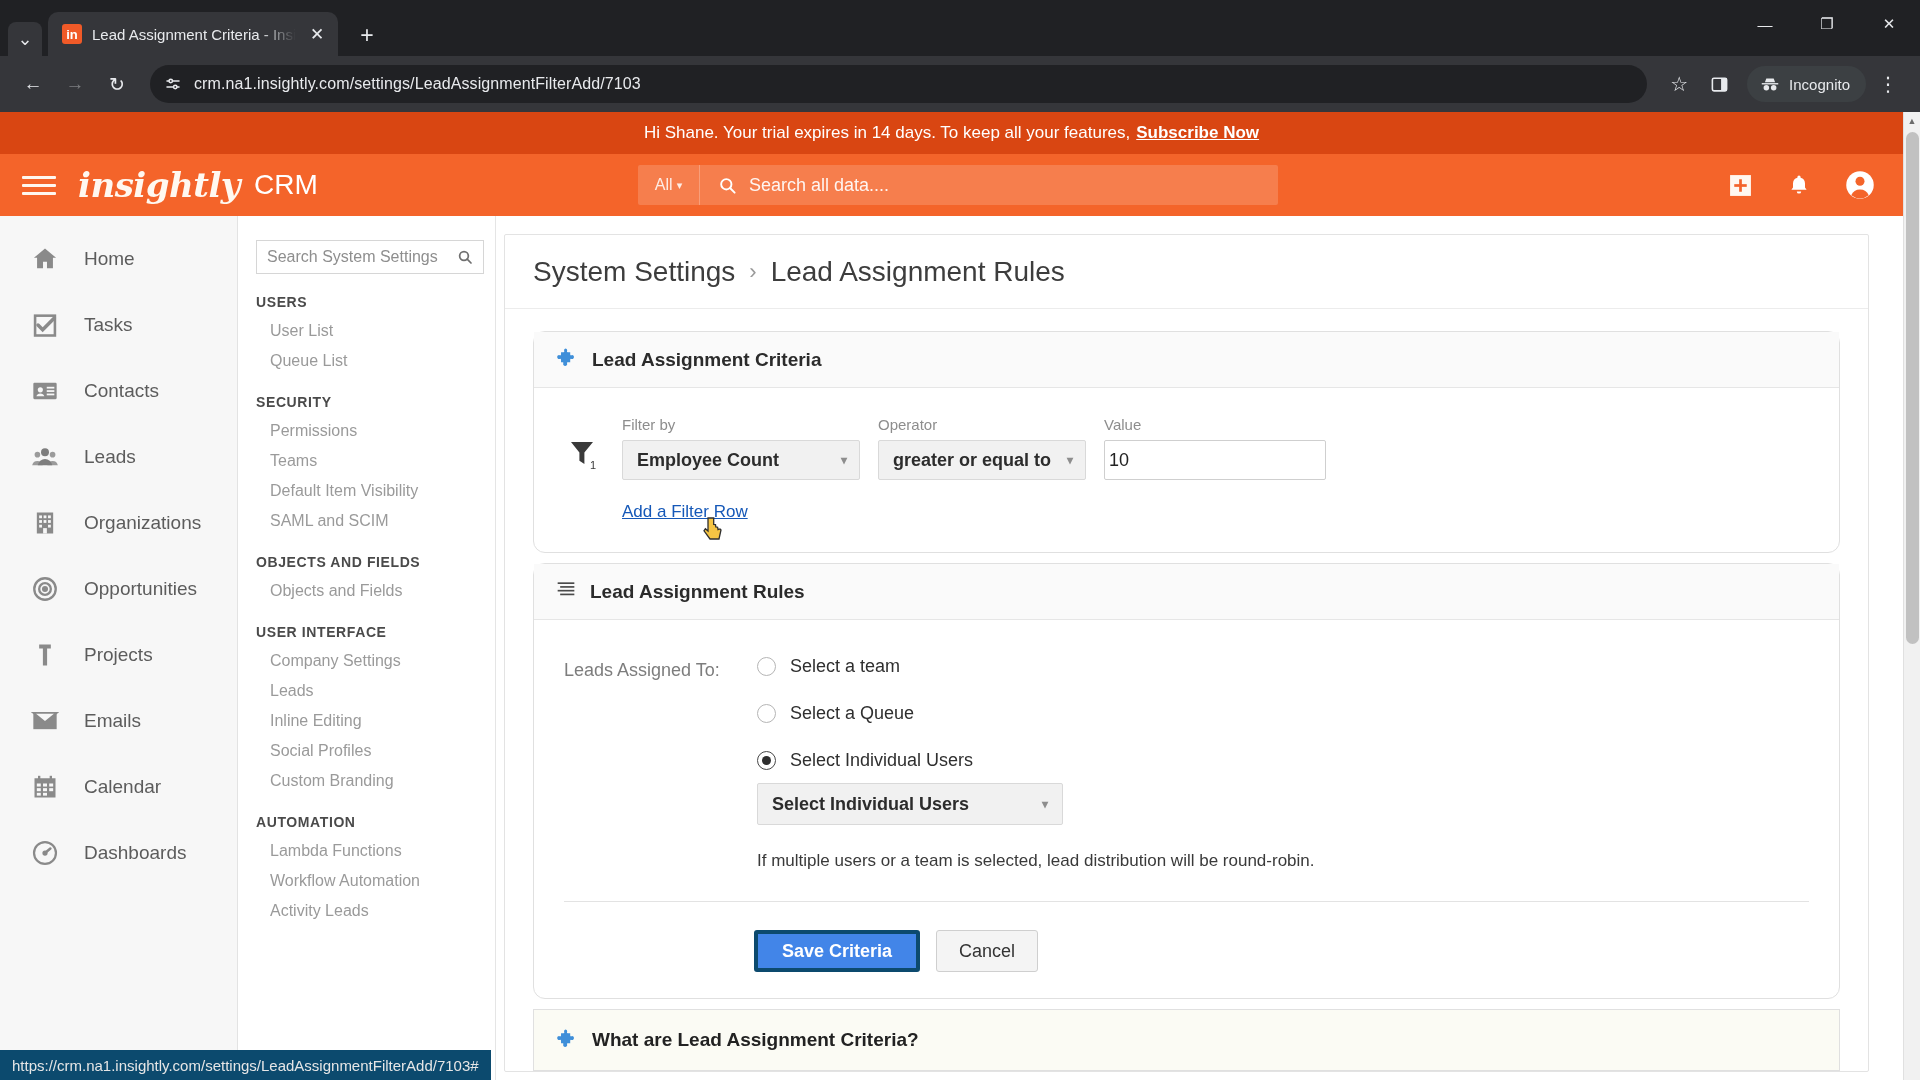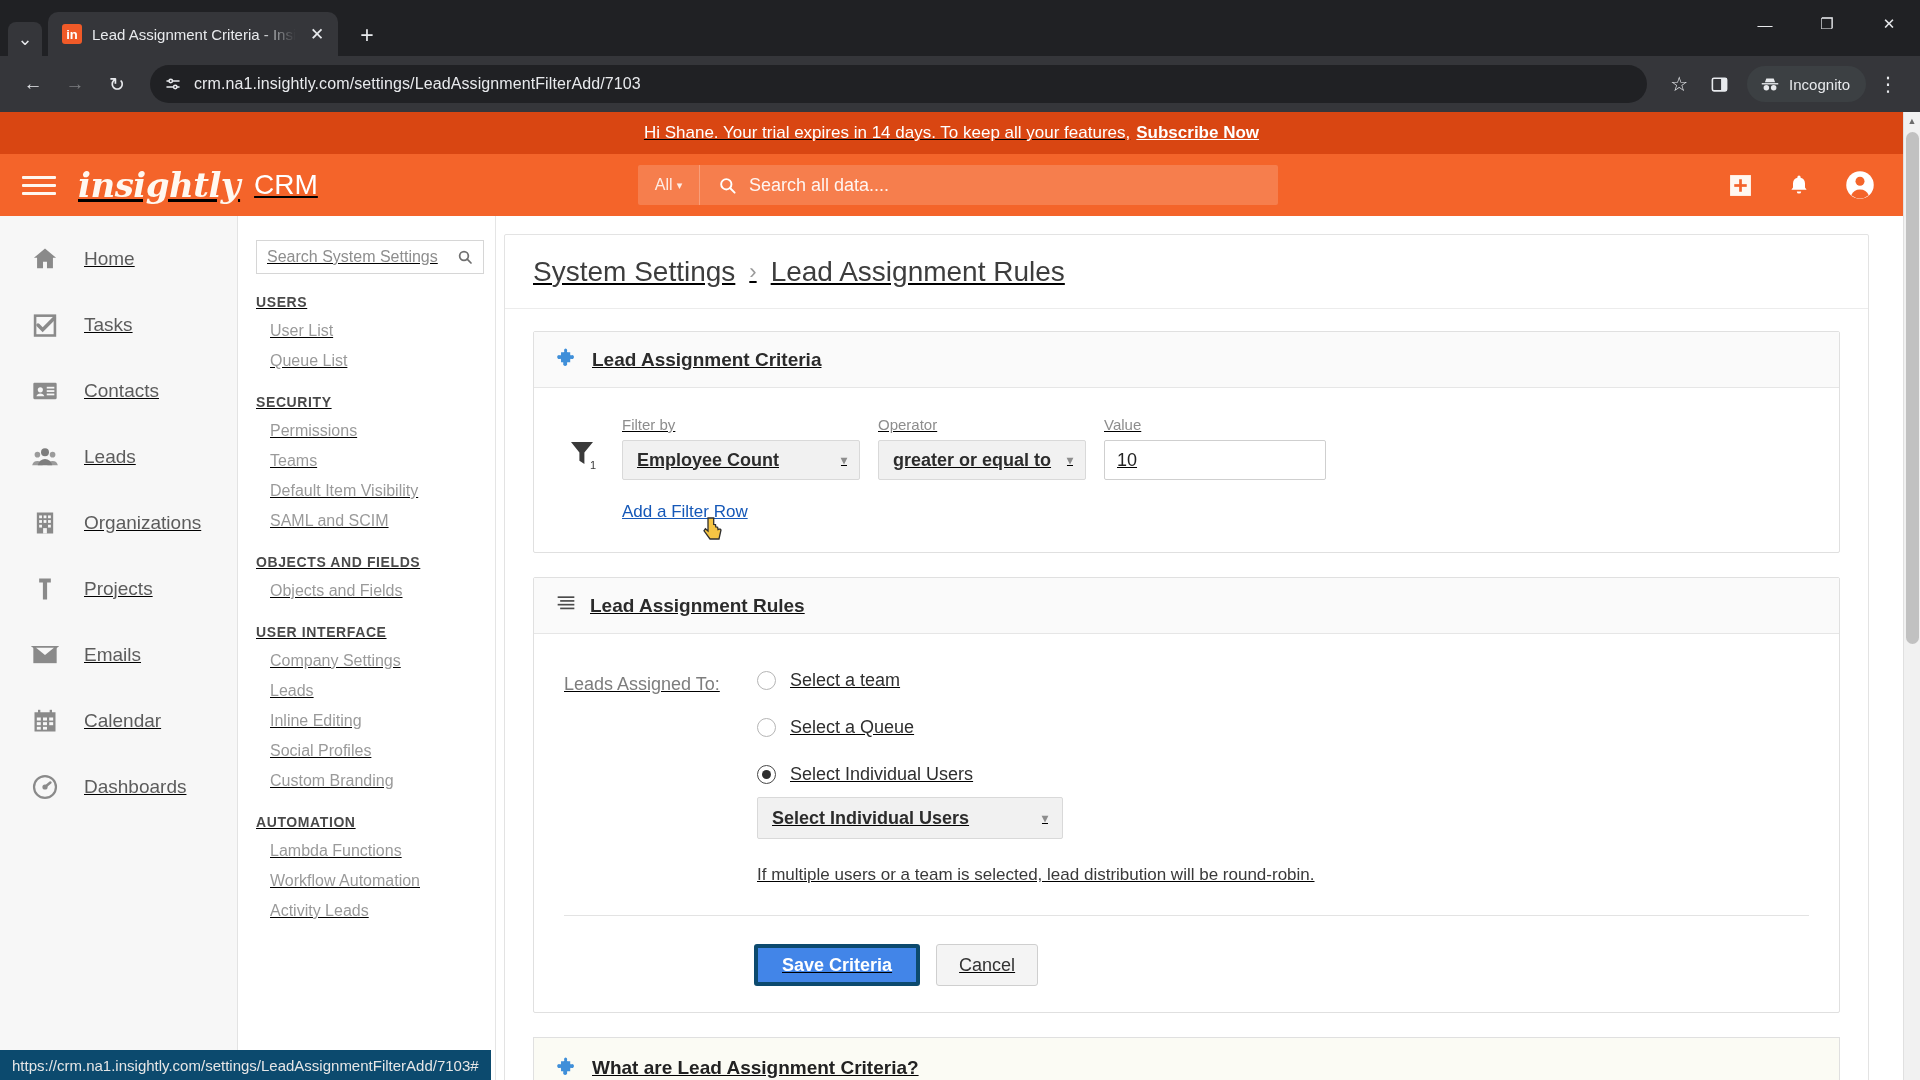--- a/index.html
+++ b/index.html
@@ -100,21 +100,21 @@
   }
 
   
   #page {
     position: relative;
     width: 1920px;
     height: 968px;
     background: #fff;
     overflow: hidden;
   }
-  #page-scroll-area { width: 1903px; height: 968px; overflow: hidden; position: relative; text-decoration: underline; }
+  #page-scroll-area { width: 1903px; height: 968px; overflow: hidden; position: relative; }
 
   #trial-banner {
     height: 42px;
     background: #d94612;
     color: #fff;
     display: flex; align-items: center; justify-content: center;
     font-size: 17px;
   }
   #trial-banner a { color: #fff; font-weight: bold; text-decoration: underline; margin-left: 6px; }
 
@@ -213,21 +213,21 @@
     height: 74px;
     display: flex; align-items: center;
     padding-left: 28px;
     gap: 14px;
     font-size: 28px; color: #3d3d3d; font-weight: 400;
     border-bottom: 1px solid #ececec;
   }
   #breadcrumb .sep { color: #9a9a9a; font-size: 22px; }
   #panes { padding: 22px 28px 0 28px; }
 
-  .panel { border: 1px solid #e0e0e0; border-radius: 2px; margin-bottom: 24px; background: #fff; }
+  .panel { border: 1px solid #e0e0e0; border-radius: 12px; margin-bottom: 10px; background: #fff; }
   .panel-head {
     height: 56px; background: #fafafa;
     border-bottom: 1px solid #e6e6e6;
     display: flex; align-items: center;
     padding-left: 22px; gap: 14px;
     font-size: 19px; font-weight: bold; color: #2b2b2b;
   }
   .panel-body { padding: 28px 30px 30px 30px; }
 
   
@@ -237,21 +237,21 @@
   .field-label { font-size: 15px; color: #8d8d8d; }
   .select-box {
     height: 40px; display: flex; align-items: center; justify-content: space-between;
     background: #f1f1f1; border: 1px solid #d9d9d9; border-radius: 2px;
     padding: 0 12px 0 14px;
     font-size: 18px; color: #2c2c2c; font-weight: bold;
   }
   .select-box .caret { color: #8d8d8d; font-size: 12px; }
   .text-input {
     height: 40px; border: 1px solid #cfcfcf; border-radius: 2px;
-    display: flex; align-items: center; padding: 0 12px;
+    display: flex; align-items: center; padding: 0 4px;
     font-size: 18px; color: #222; background: #fff;
   }
   #add-filter-link {
     display: inline-block;
     margin: 22px 0 0 58px;
     color: #1558b8; font-size: 17px; text-decoration: underline;
     position: relative;
   }
   #cursor-hand { position: absolute; left: 80px; top: 14px; font-size: 26px; pointer-events: none; }
 
@@ -496,20 +496,30 @@
                   <rect x="7" y="9.5" width="2.4" height="2.4"></rect>
                   <rect x="10.8" y="9.5" width="2.4" height="2.4"></rect>
                   <rect x="14.6" y="9.5" width="2.4" height="2.4"></rect>
                   <rect x="7" y="13.5" width="2.4" height="2.4"></rect>
                   <rect x="14.6" y="13.5" width="2.4" height="2.4"></rect>
                   <rect x="10.4" y="16.4" width="3.2" height="4.6"></rect>
                 </g>
               </svg>
           </span>
           <span>Organizations</span>
+        </div>
+        <div class="nav-item">
+          <span class="nav-ico">
+            <svg width="28" height="28" viewBox="0 0 24 24" fill="none" stroke="#8a8a8a" stroke-width="2">
+                <circle cx="12" cy="12" r="9.2"></circle>
+                <circle cx="12" cy="12" r="5"></circle>
+                <circle cx="12" cy="12" r="1.6" fill="#8a8a8a"></circle>
+              </svg>
+          </span>
+          <span>Opportunities</span>
         </div>
         <div class="nav-item">
           <span class="nav-ico">
             <svg width="28" height="28" viewBox="0 0 24 24" fill="#8a8a8a">
                 <path d="M7 3h10v3.4h-3.2V21h-3.6V6.4H7z"></path>
               </svg>
           </span>
           <span>Projects</span>
         </div>
         <div class="nav-item">

